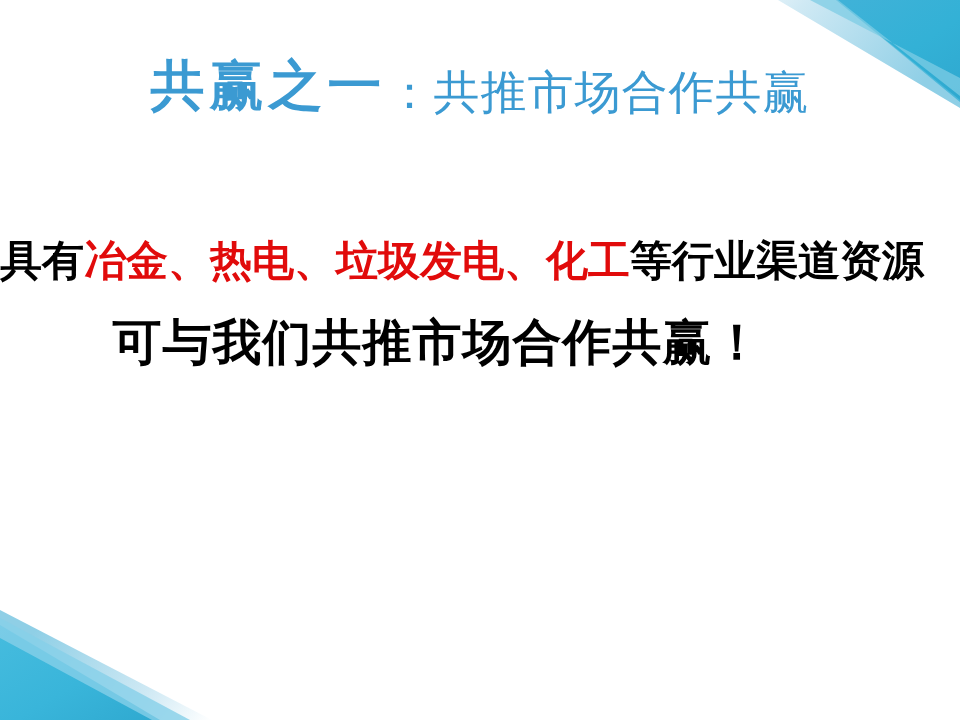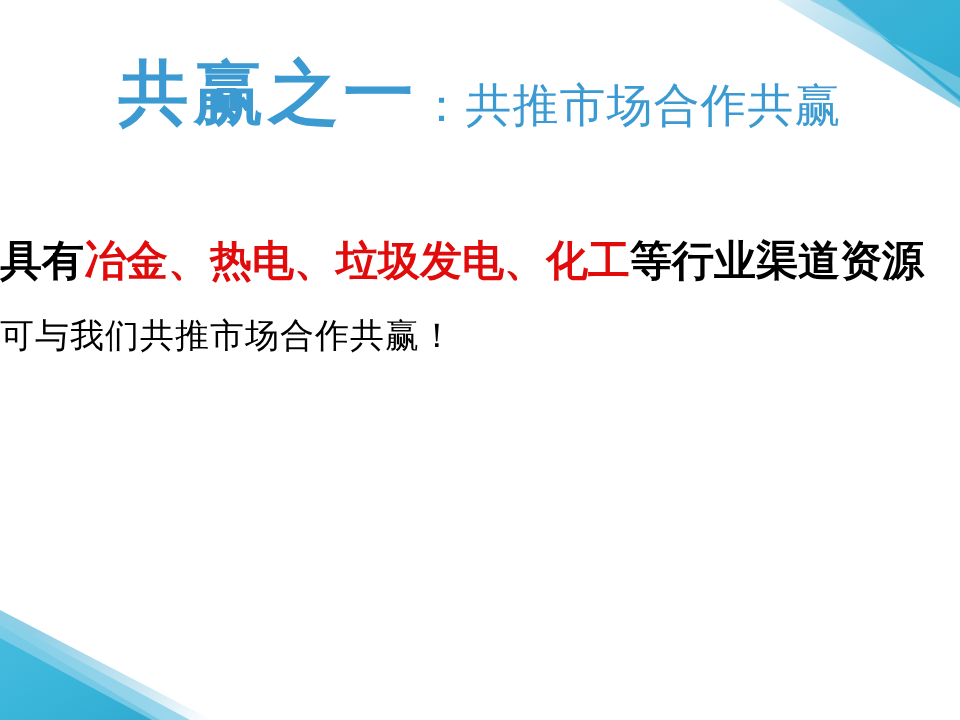--- a/index.html
+++ b/index.html
@@ -47,21 +47,21 @@
     top: 58px;
     left: 0;
     width: 960px;
     text-align: center;
     white-space: nowrap;
     line-height: 1;
   }
   .title-main {
     font-family: "DejaVu Serif", "Liberation Serif", serif;
     font-weight: bold;
-    font-size: 70px;
+    font-size: 54px;
     letter-spacing: 5px;
     color: #3b9ad2;
     vertical-align: baseline;
   }
   .title-sub {
     font-family: "Liberation Serif", "DejaVu Serif", serif;
     font-weight: normal;
     font-size: 46px;
     letter-spacing: 1px;
     color: #3b9ad2;
@@ -70,36 +70,37 @@
     top: 4px;
     margin-top: 32px;
   }
 
   
   #body-block {
     position: absolute;
     top: 240px;
     left: 0;
     width: 875px;
+    text-align: center;
     white-space: nowrap;
   }
   .body-line {
     line-height: 1.0;
     white-space: nowrap;
   }
   #body-line-1 {
     font-size: 42px;
     font-weight: bold;
     color: #000000;
     letter-spacing: 0px;
     margin-bottom: 36px;
   }
   #body-line-2 {
-    font-size: 34px;
-    font-weight: normal;
+    font-size: 49px;
+    font-weight: bold;
     color: #000000;
     letter-spacing: 1px;
   }
   .seg-black {
     color: #000000;
   }
   .seg-red {
     color: #e10b0b;
   }
 </style>

